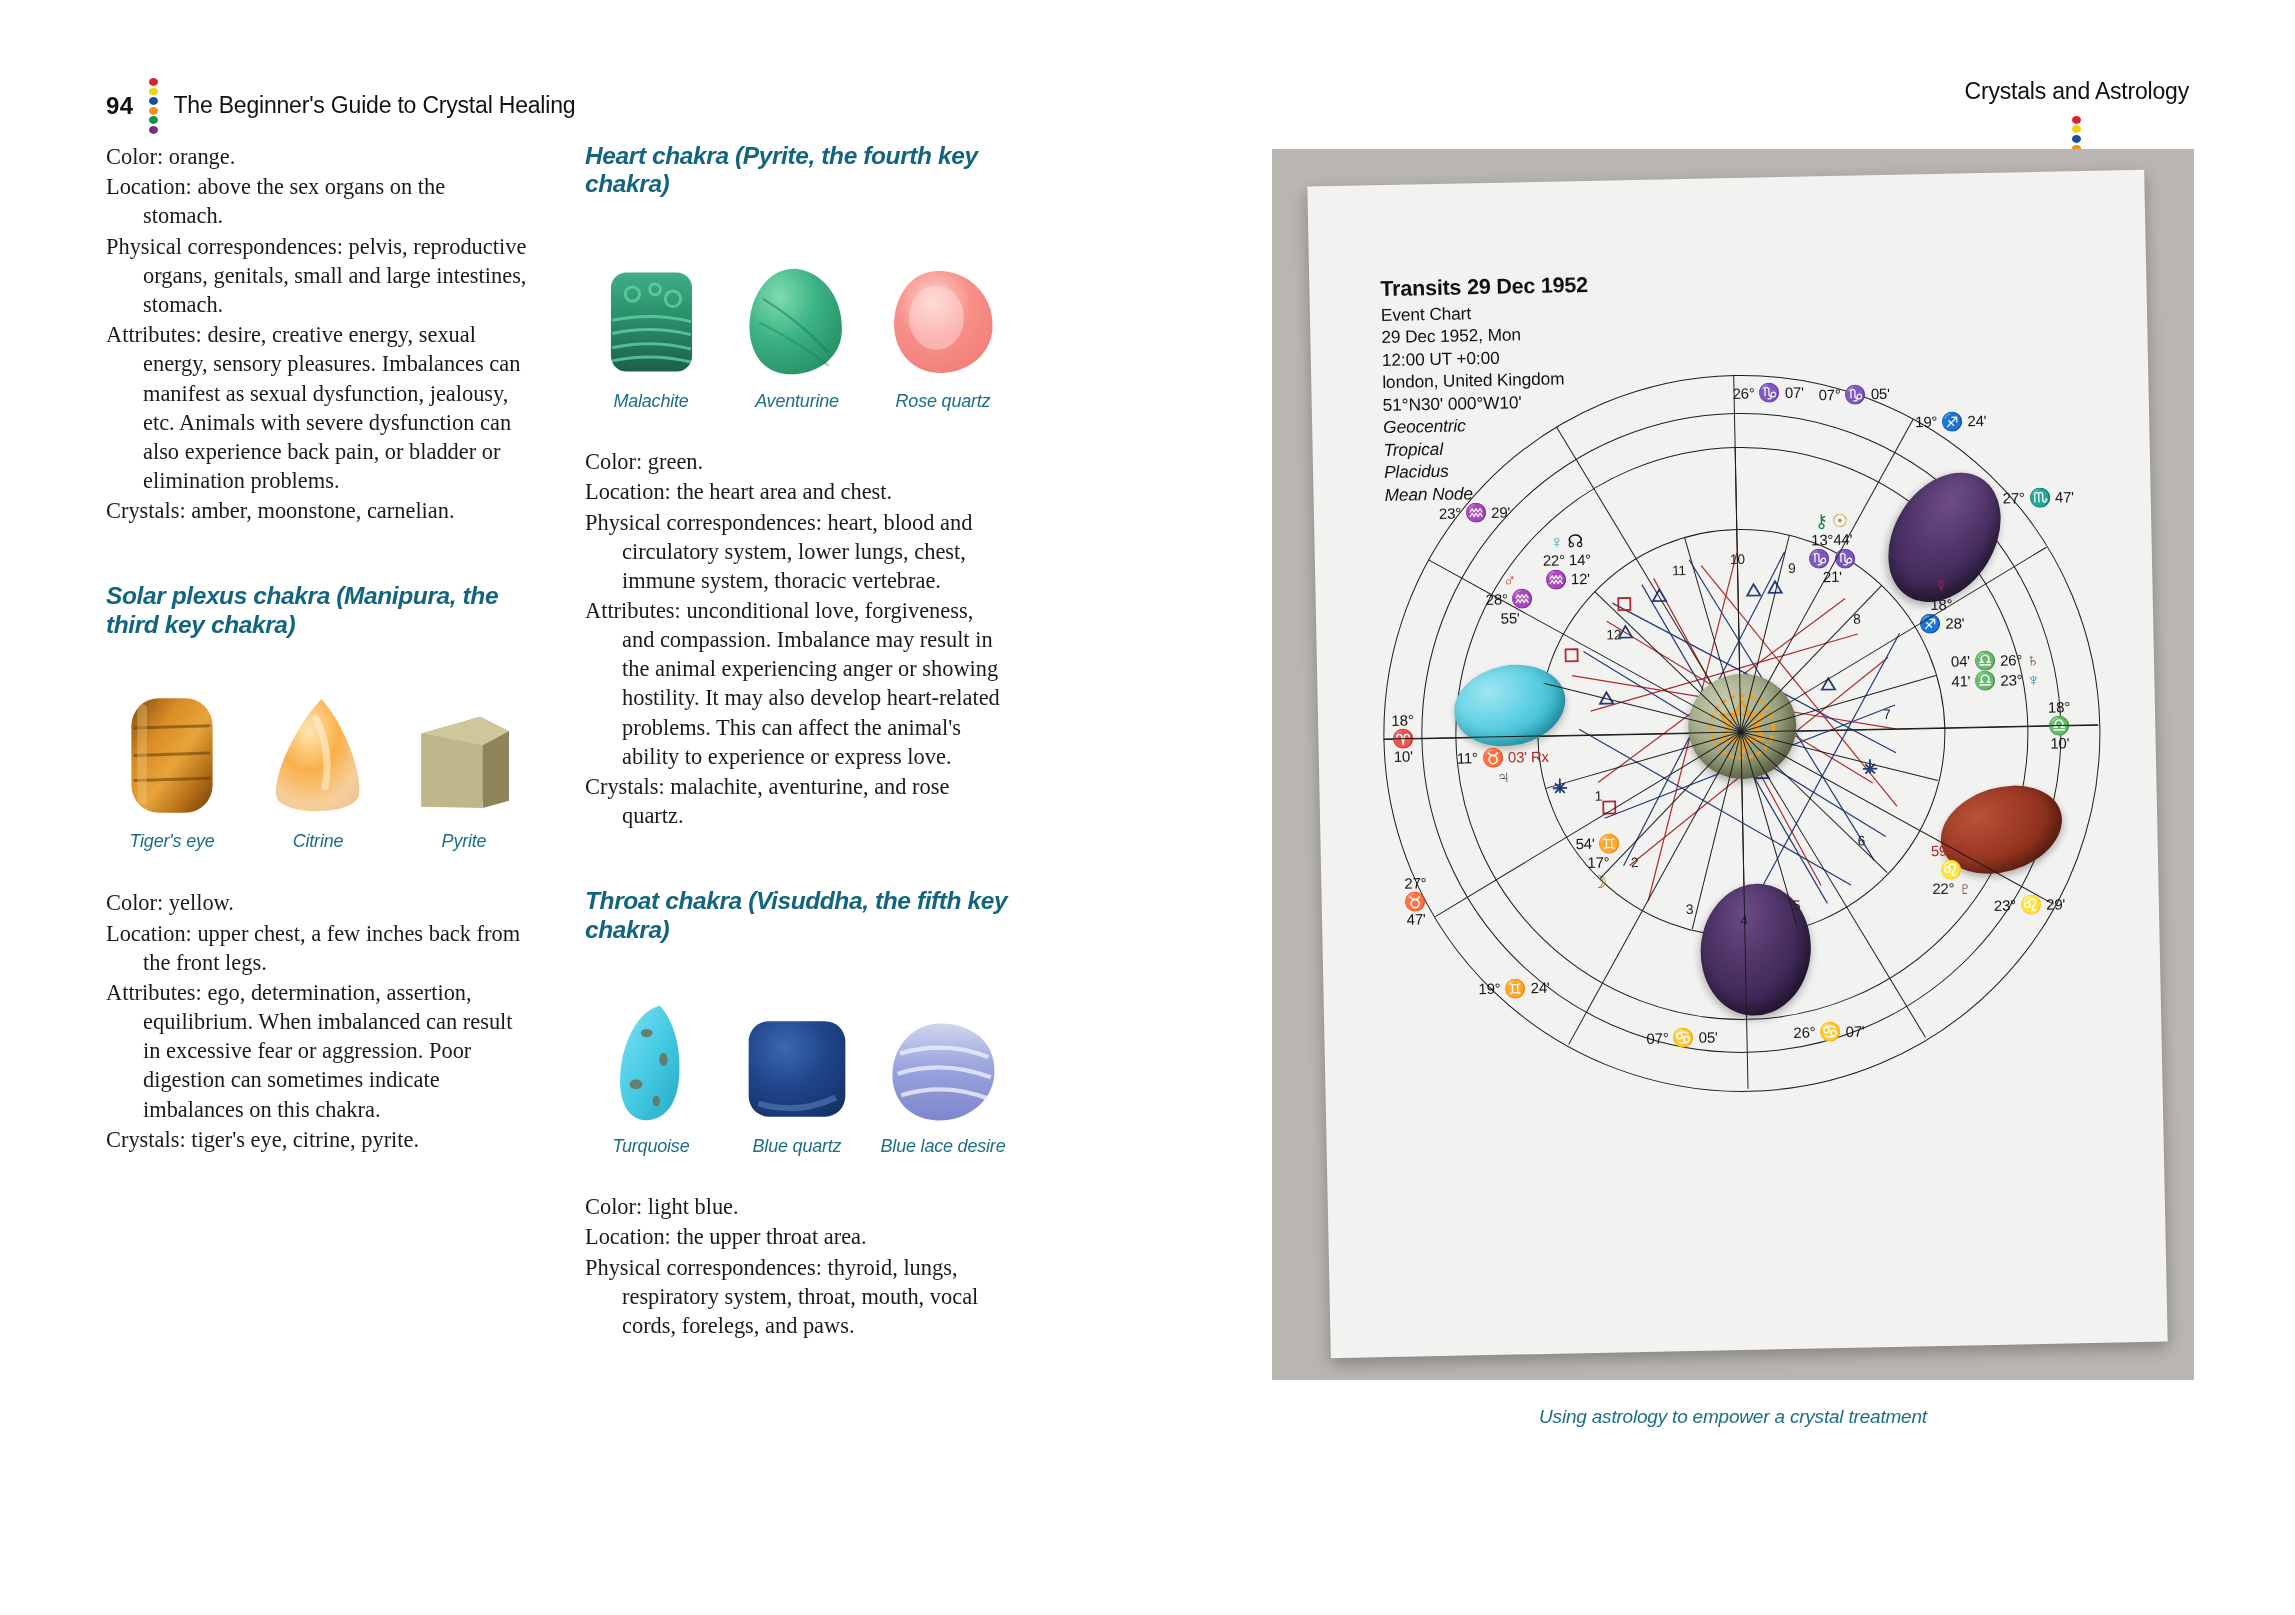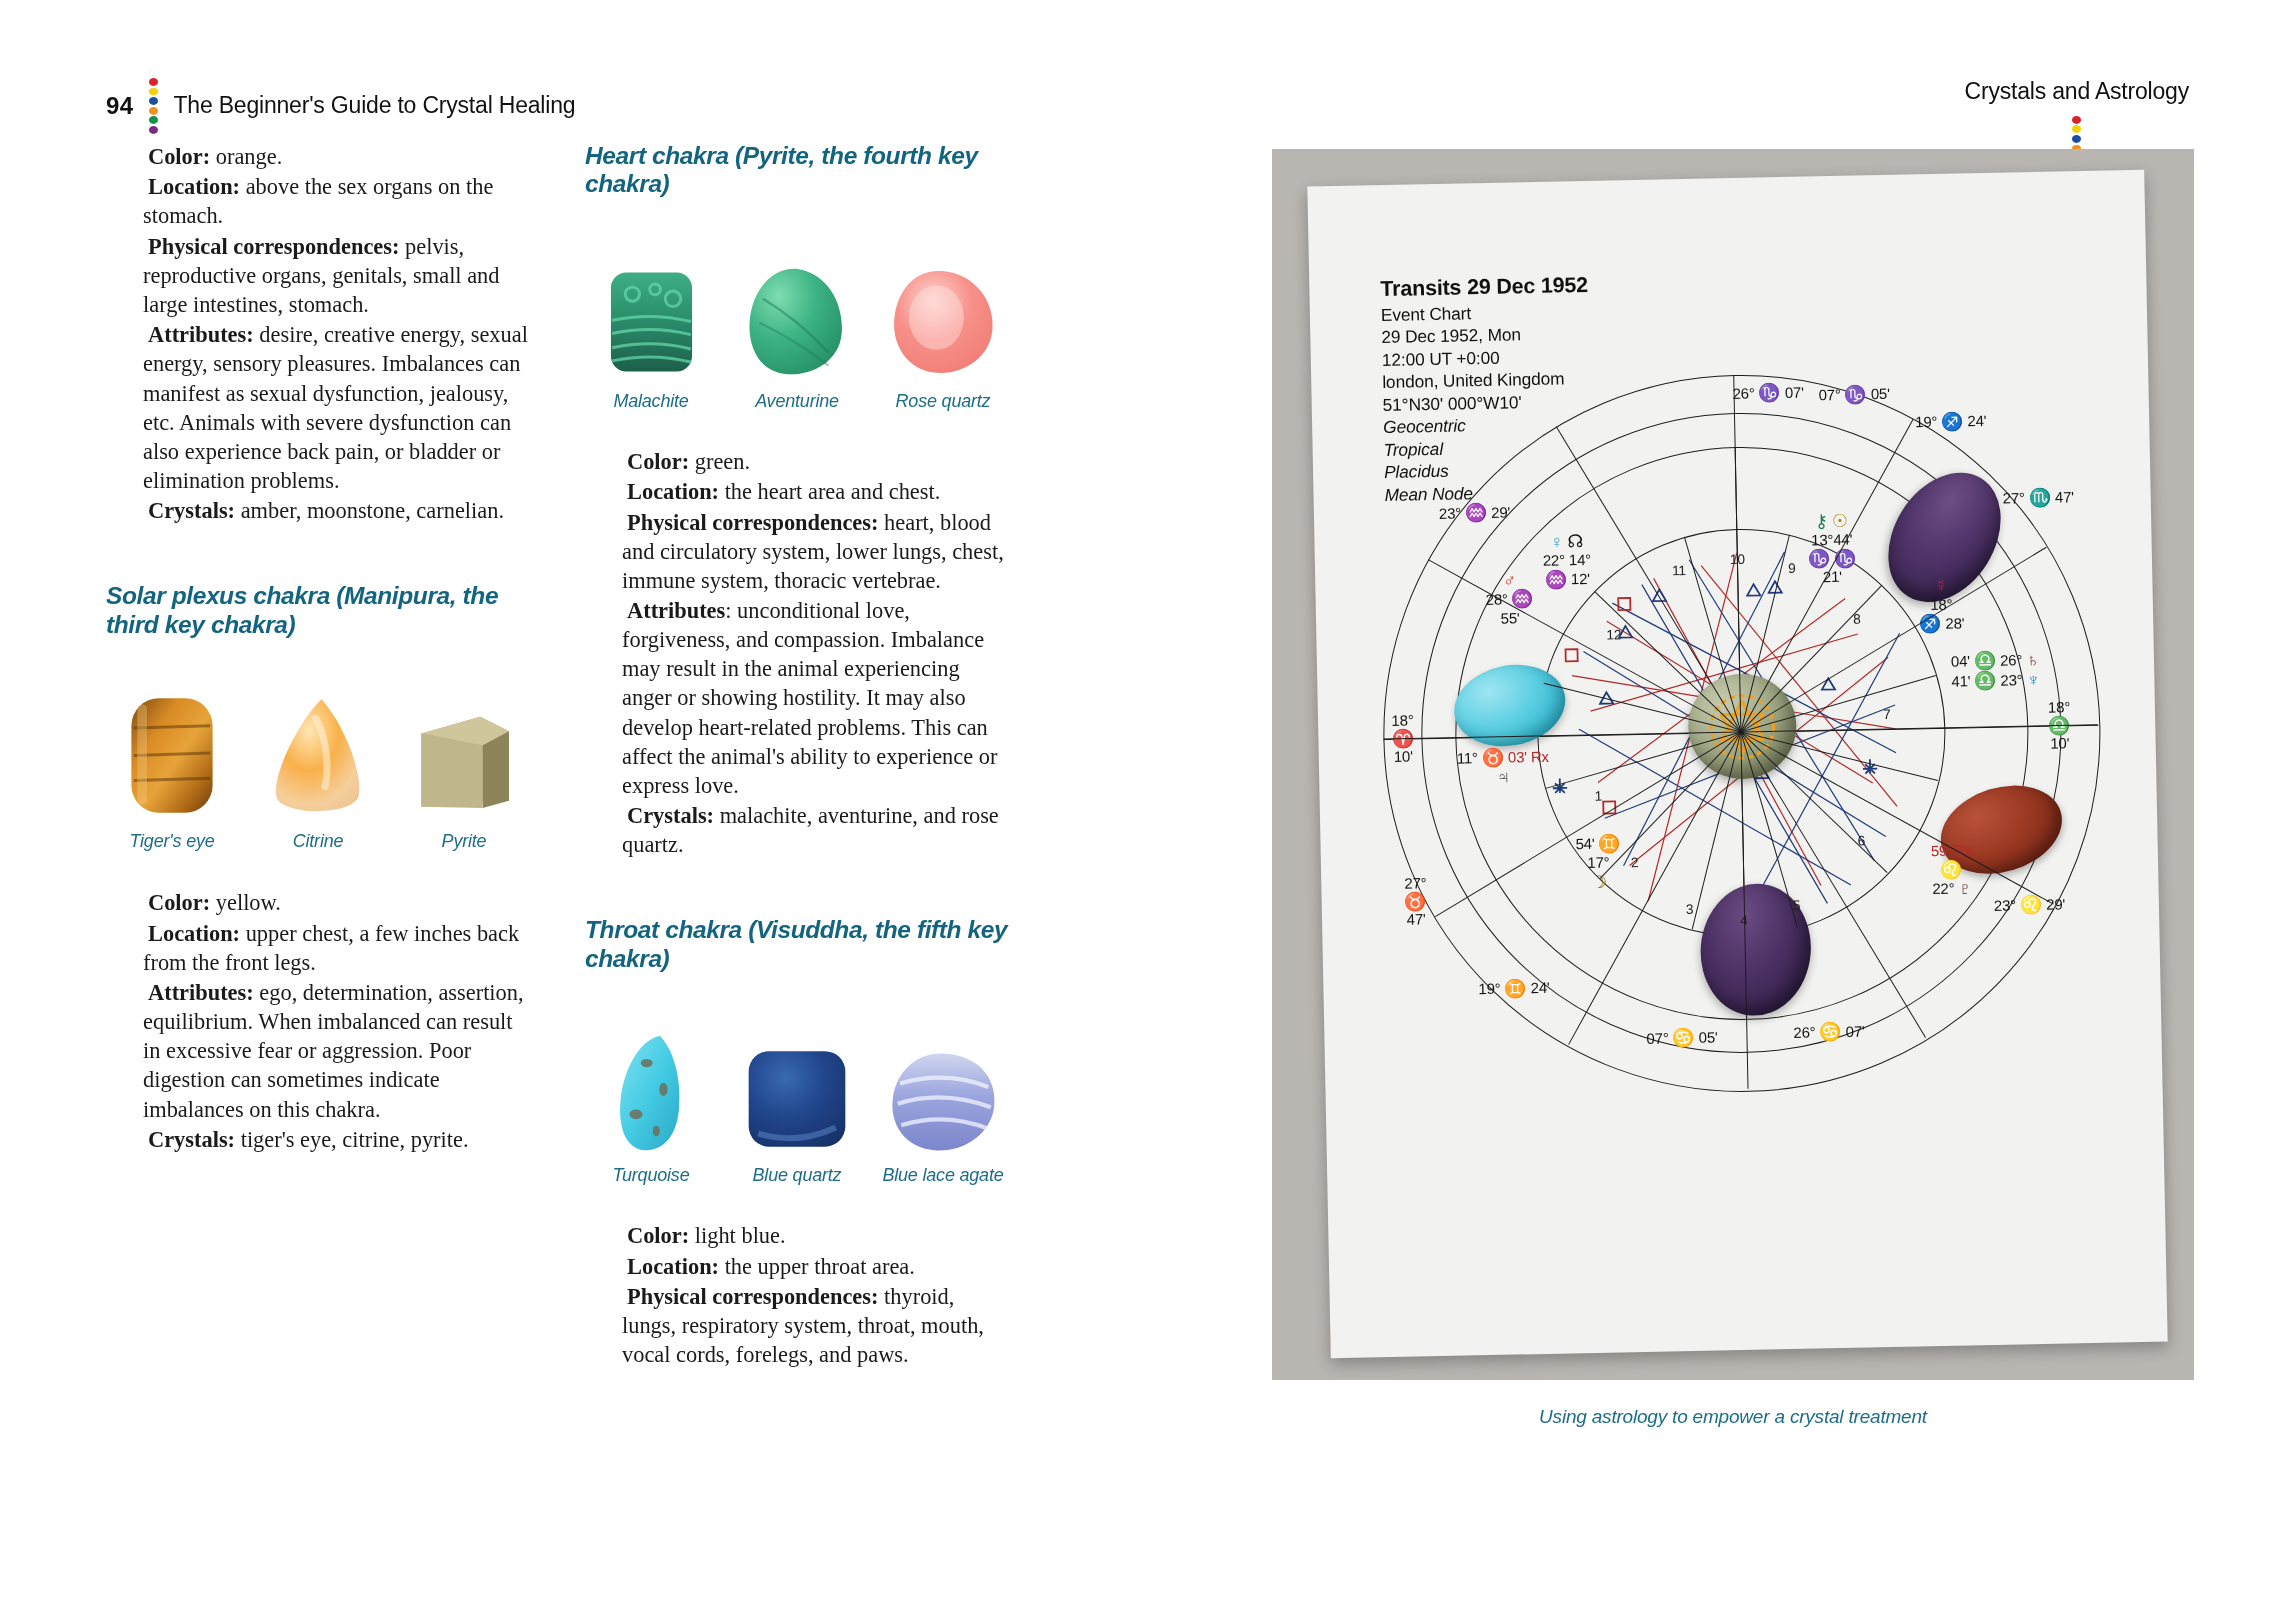--- a/index.html
+++ b/index.html
@@ -21,21 +21,21 @@
   .col2{left:585px;}
 
   .sec-head{font-family:"Liberation Sans",sans-serif;font-weight:700;font-style:italic;
             font-size:24.5px;line-height:1.16;color:#13657f;letter-spacing:-0.4px;
             margin:0 0 20.3px 0;}
   .col .sec-head.spaced{margin-top:57px;}
 
   .entry{margin:0 0 0 0;font-size:22.4px;line-height:1.30;text-indent:0;
          padding-left:37px;text-indent:-37px;}
   .entry + .entry{margin-top:1.2px;}
-  .entry b{font-weight:700;margin-left:42px;}
+  .entry b{font-weight:400;}
   .block{margin-bottom:0;}
 
   
   .crystal-row{display:flex;justify-content:space-between;align-items:flex-end;
                margin:3.6px 0 0 0;height:161px;}
   .crystal{width:132px;display:flex;flex-direction:column;align-items:center;justify-content:flex-end;height:100%;}
   .stone{display:block;}
   .cap{font-family:"Liberation Sans",sans-serif;font-style:italic;font-size:18px;
        color:#1c6d86;margin-top:9.6px;white-space:nowrap;letter-spacing:-0.2px;}
   .caprow{display:flex;justify-content:space-between;margin-top:1.2px;}
@@ -323,21 +323,21 @@
           <path d="M28 56 Q104 34 176 62"></path>
             <path d="M24 90 Q100 66 180 96"></path>
           <path d="M30 126 Q104 104 176 132"></path>
           </g>
       </svg>
     </div>
   </div>
   <div class="caprow">
     <span class="cap">Turquoise</span>
     <span class="cap">Blue quartz</span>
-    <span class="cap">Blue lace agate</span>
+    <span class="cap">Blue lace desire</span>
   </div>
 
   <div class="block" style="margin-top:35px">
     <div class="entry">
       <b>Color:</b><span> light blue.</span>
     </div>
     <div class="entry">
       <b>Location:</b><span> the upper throat area.</span>
     </div>
     <div class="entry">

